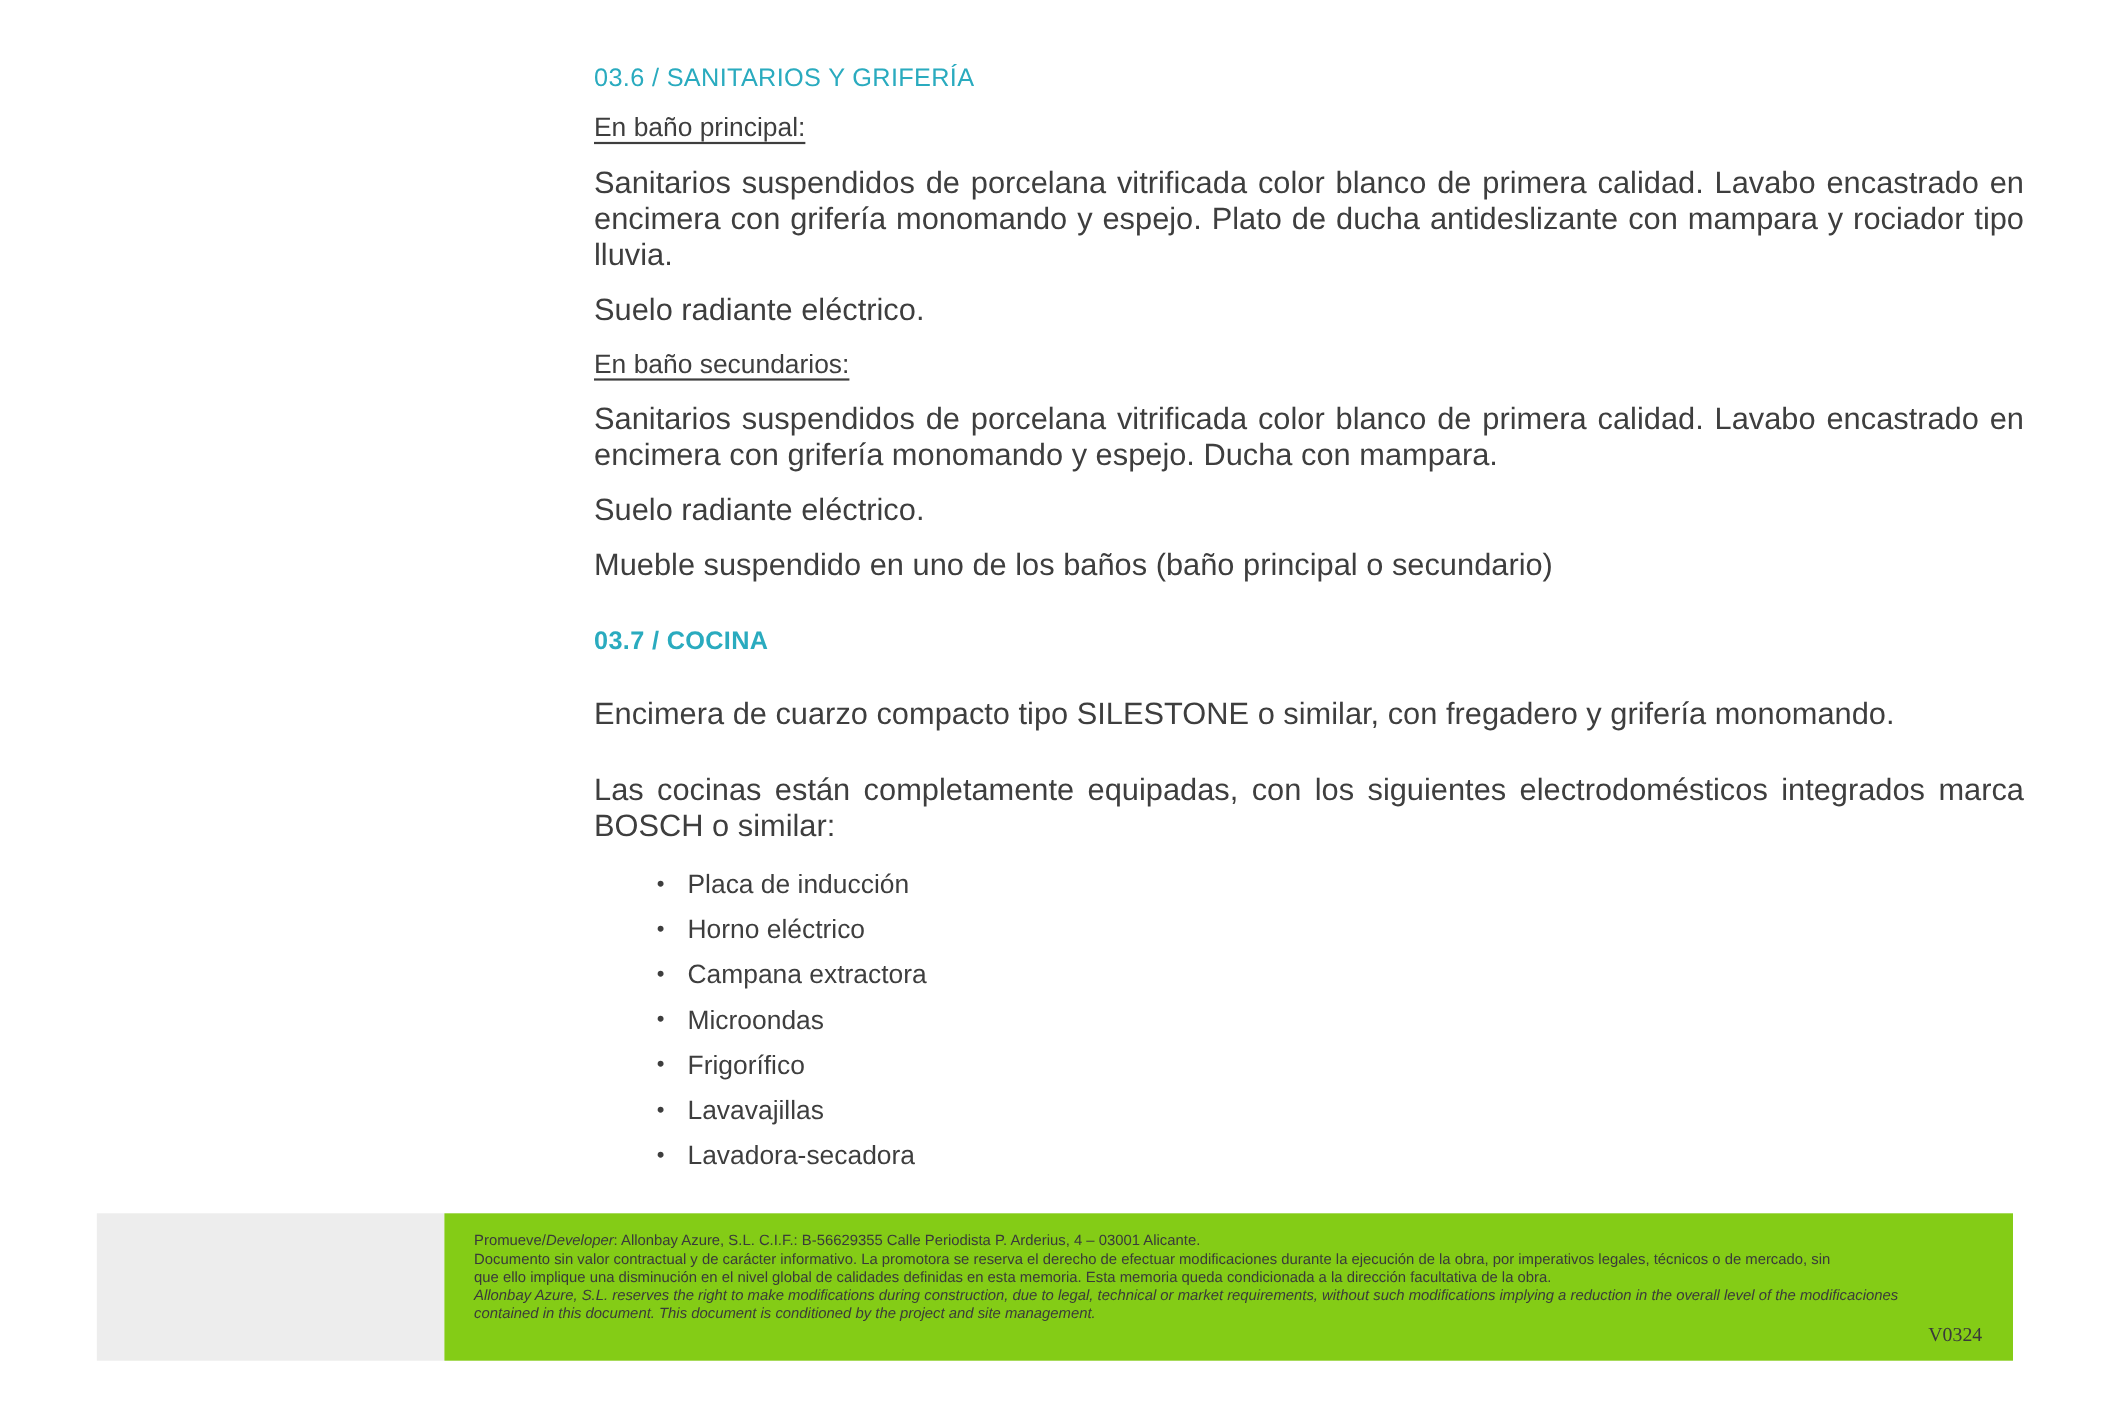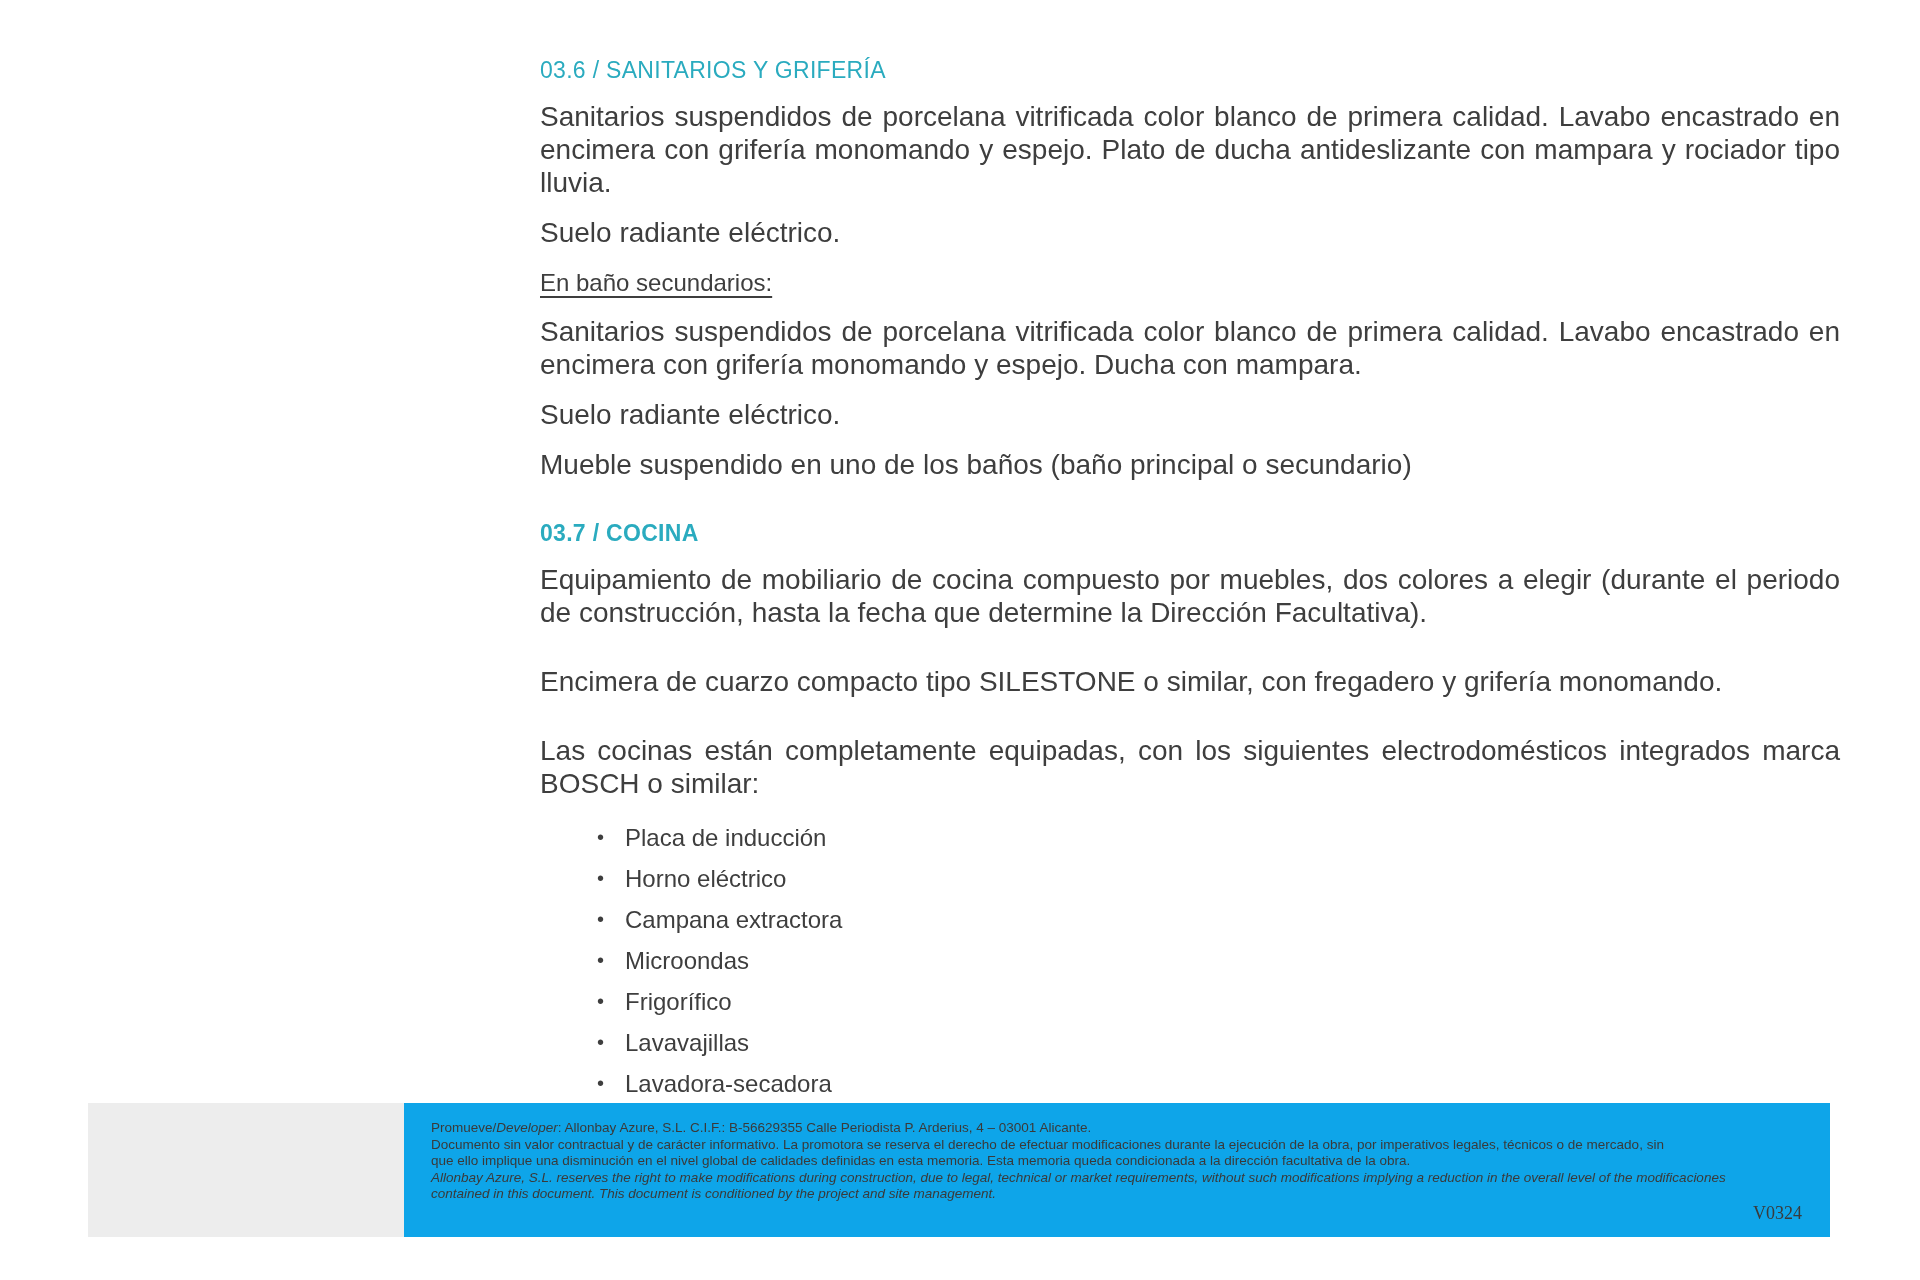--- a/index.html
+++ b/index.html
@@ -80,21 +80,21 @@
     display: flex;
   }
   .footer-left {
     width: 316px;
     height: 100%;
     background: #ededed;
   }
   .footer-main {
     flex: 1;
     height: 100%;
-    background: #0ea5e9;
+    background: #84cc16;
     position: relative;
     padding: 17px 0 0 27px;
     color: #3a3a3a;
   }
   .f-line {
     font-size: 13.5px;
     line-height: 16.5px;
     white-space: nowrap;
   }
   .f-line .it, .f-line.italic { font-style: italic; }
@@ -108,36 +108,36 @@
     margin-left: 12px;
   }
 </style>
 </head>
 <body>
 
 <main class="content">
 
   <h2 class="section-heading">03.6 / SANITARIOS Y GRIFERÍA</h2>
 
+  <p class="subhead">En baño principal:</p>
 
   <p class="para">Sanitarios suspendidos de porcelana vitrificada color blanco de primera calidad. Lavabo encastrado en encimera con grifería monomando y espejo. Plato de ducha antideslizante con mampara y rociador tipo lluvia.</p>
 
   <p class="para">Suelo radiante eléctrico.</p>
 
   <p class="subhead gap-lg">En baño secundarios:</p>
 
   <p class="para">Sanitarios suspendidos de porcelana vitrificada color blanco de primera calidad. Lavabo encastrado en encimera con grifería monomando y espejo. Ducha con mampara.</p>
 
   <p class="para">Suelo radiante eléctrico.</p>
 
   <p class="para">Mueble suspendido en uno de los baños (baño principal o secundario)</p>
 
   <h2 class="section-heading second">03.7 / COCINA</h2>
 
-  <p class="para">Equipamiento de mobiliario de cocina compuesto por muebles, dos colores a elegir (durante el periodo de construcción, hasta la fecha que determine la Dirección Facultativa).</p>
 
   <p class="para gap-top">Encimera de cuarzo compacto tipo SILESTONE o similar, con fregadero y grifería monomando.</p>
 
   <p class="para gap-top">Las cocinas están completamente equipadas, con los siguientes electrodomésticos integrados marca BOSCH o similar:</p>
 
   <ul class="appliance-list">
     <li>Placa de inducción</li>
     <li>Horno eléctrico</li>
     <li>Campana extractora</li>
     <li>Microondas</li>

